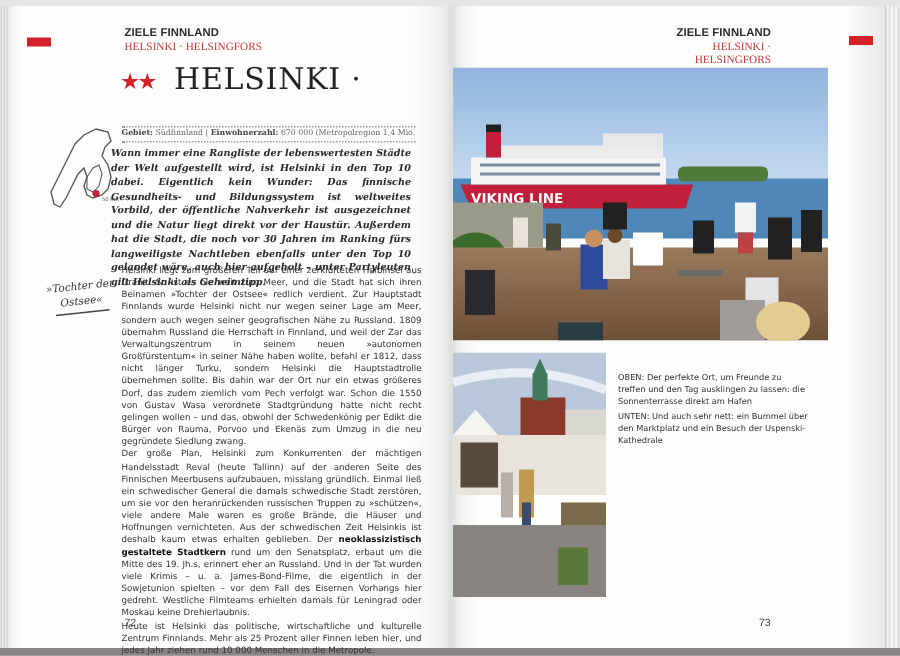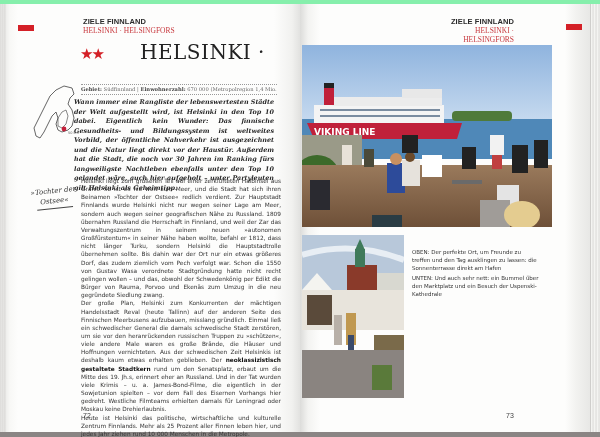--- a/index.html
+++ b/index.html
@@ -1,38 +1,38 @@
 <!DOCTYPE html>
 <html><head>
 <meta charset="utf-8">
 <style>
   * { box-sizing: border-box; margin: 0; padding: 0; }
   html, body { width: 600px; height: 437px; overflow: hidden; background: #8a8584; }
   body { position: relative; font-family: "Liberation Sans", sans-serif; }
 
-  .book { position: absolute; left: 0; top: 0; width: 600px; height: 308px; background: #86efac; }
+  .book { position: absolute; left: 0; top: 0; width: 600px; height: 308px; background: #e5e5e5; }
   .page { position: absolute; top: 4px; height: 428px; background: #fdfdfc; overflow: hidden; }
   .page-left { left: 4px; width: 296px; border-radius: 2px 0 0 2px;
     background: linear-gradient(to right, #e9e9e7 0px, #f8f8f6 6px, #fdfdfc 14px, #fdfdfc 270px, #f1f1ef 288px, #e2e2e0 296px); }
   .page-right { left: 300px; width: 292px; border-radius: 0 2px 2px 0;
     background: linear-gradient(to right, #dcdcda 0px, #f3f3f1 8px, #fdfdfc 20px, #fdfdfc 265px, #f2f2f0 276px, #e6e6e4 292px); }
   .page-edge-r { position: absolute; right: 0; top: 4px; width: 10px; height: 428px;
     background: repeating-linear-gradient(to right, #f4f4f2 0px, #f4f4f2 1px, #dcdbd9 2px, #f0f0ee 3px); border-left: 1px solid #cfcecc; }
   .page-edge-l { position: absolute; left: 0; top: 4px; width: 6px; height: 428px;
     background: repeating-linear-gradient(to right, #e8e7e5 0px, #d6d5d3 1px, #f2f2f0 2px); }
 
   .red-tab { position: absolute; width: 16px; height: 6px; background: #d42027; }
 
   .running-head { position: absolute; font-size: 7.5px; line-height: 9px; }
   .running-head .rh-top { font-weight: bold; color: #2b2b2b; letter-spacing: 0.1px; }
   .running-head .rh-sub { color: #c83a3f; font-family: Liberation Serif, serif; }
 
   .title-block { position: absolute; left: 80px; top: 42px; }
   .stars { position: absolute; left: 0; top: 3px; color: #d42027; font-size: 15px; letter-spacing: -2px; }
-  .title-text { position: absolute; left: 36px; top: 0; font-family: "DejaVu Serif", serif; font-size: 20px; line-height: 21px; color: #222; letter-spacing: 0.5px; white-space: nowrap; margin-left: 24px; }
+  .title-text { position: absolute; left: 36px; top: 0; font-family: "DejaVu Serif", serif; font-size: 20px; line-height: 21px; color: #222; letter-spacing: 0.5px; white-space: nowrap; }
 
   .info-bar { position: absolute; left: 81px; top: 84px; width: 196px; height: 11px; border-top: 1px dotted #999; border-bottom: 1px dotted #999;
     font-family: "DejaVu Serif", serif; font-size: 5.2px; line-height: 9px; color: #666; white-space: nowrap; overflow: hidden; }
   .info-bar b { color: #444; }
 
   .map { position: absolute; left: 28px; top: 82px; width: 52px; height: 66px; }
 
   .intro { position: absolute; left: 74px; top: 98px; width: 200px; font-family: "DejaVu Serif", serif; font-style: italic; font-weight: bold;
     font-size: 6.4px; line-height: 9.5px; color: #2a2a2a; text-align: justify; }
 

